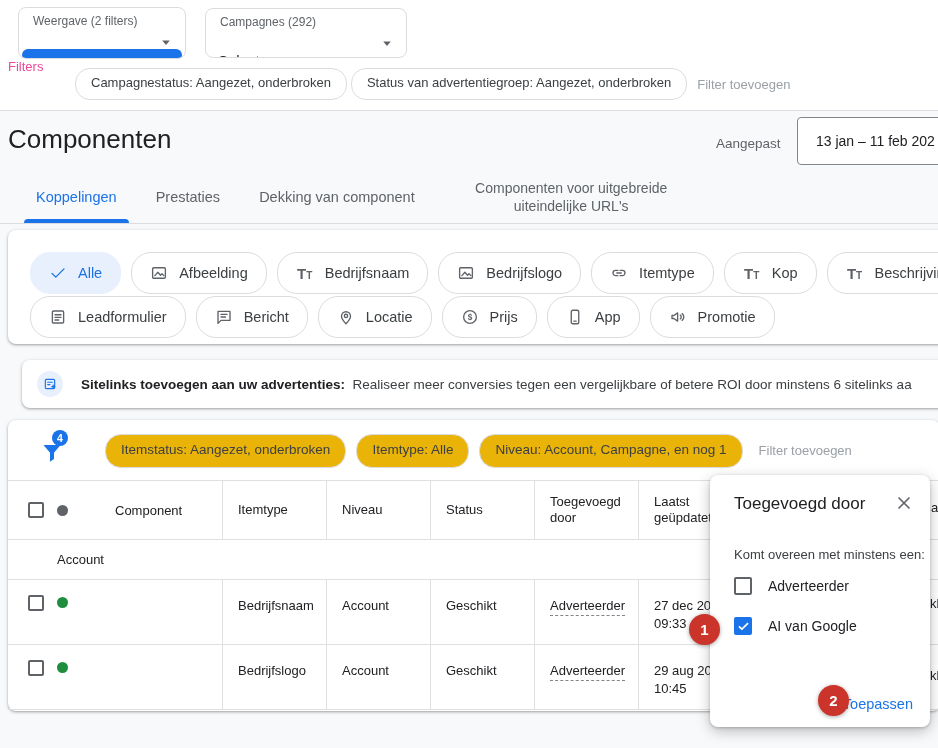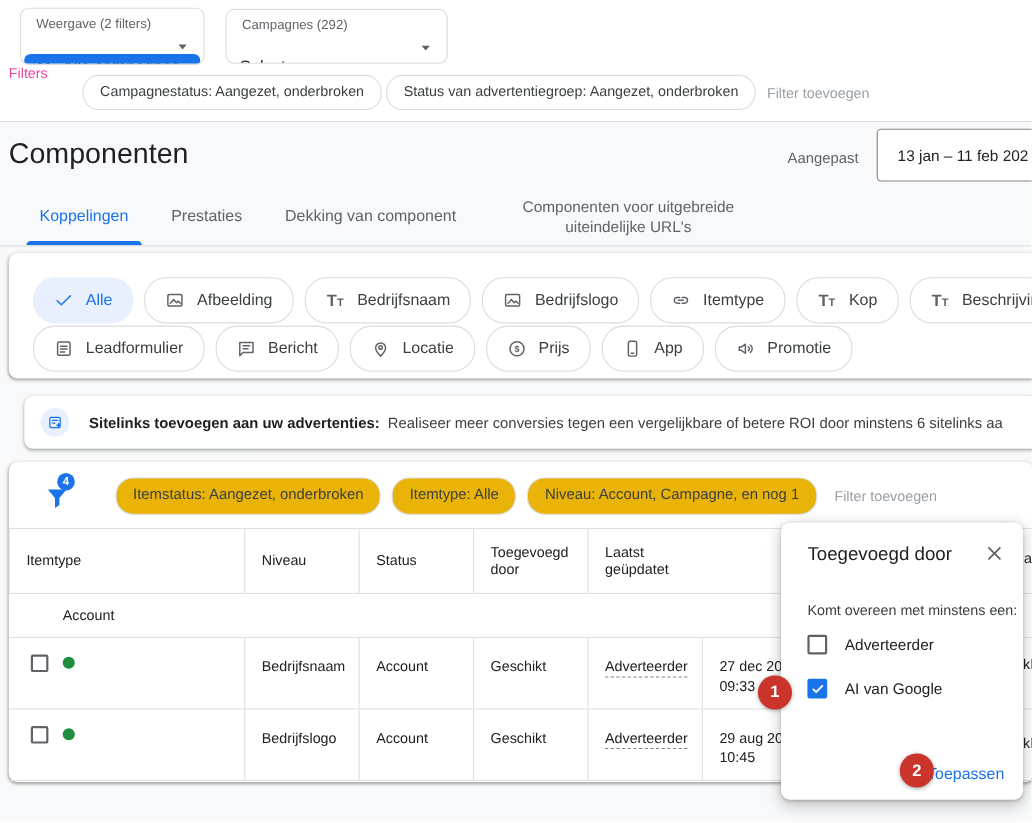--- a/index.html
+++ b/index.html
@@ -296,20 +296,25 @@
       <span class="funnel-badge">4</span>
       <div class="tbchips">
         <div class="tbchip">Itemstatus: Aangezet, onderbroken</div>
         <div class="tbchip">Itemtype: Alle</div>
         <div class="tbchip">Niveau: Account, Campagne, en nog 1</div>
         <div class="addfilter" style="line-height:32px;">Filter toevoegen</div>
       </div>
     </div>
 
     <div class="grid thead">
+      <div class="th first">
+        <span class="cb"></span>
+        <span class="dot gray"></span>
+        <span class="collabel">Component</span>
+      </div>
       <div class="th">Itemtype</div>
       <div class="th">Niveau</div>
       <div class="th">Status</div>
       <div class="th">
           <span class="wrap-inner">Toegevoegd door</span>
         </div>
       <div class="th">
           <span class="wrap-inner">Laatst geüpdatet</span>
         </div>
     </div>

